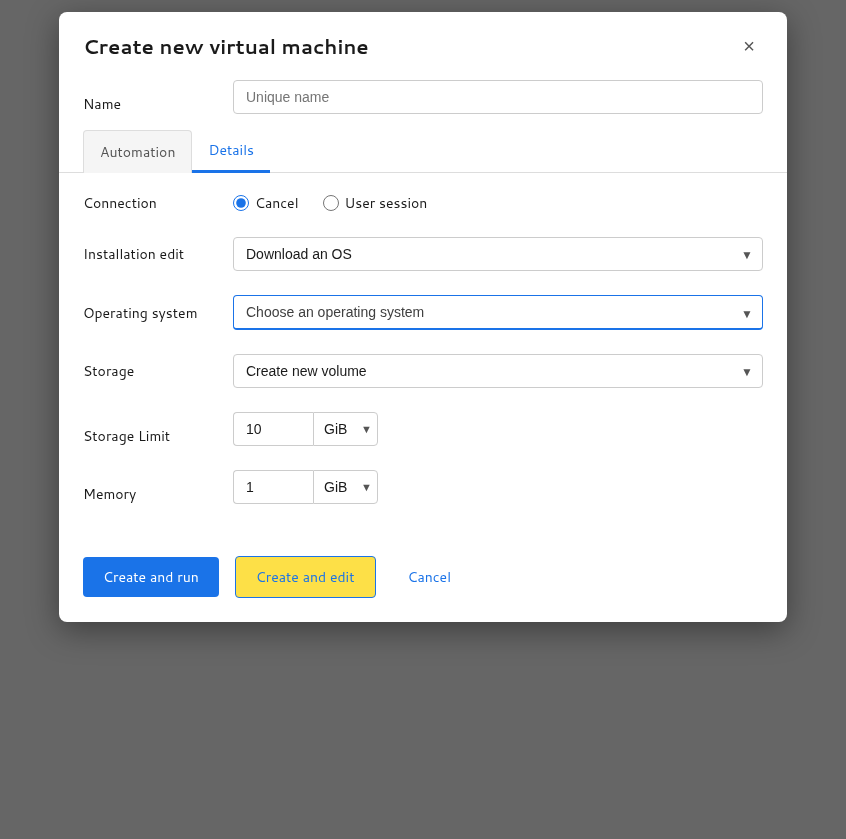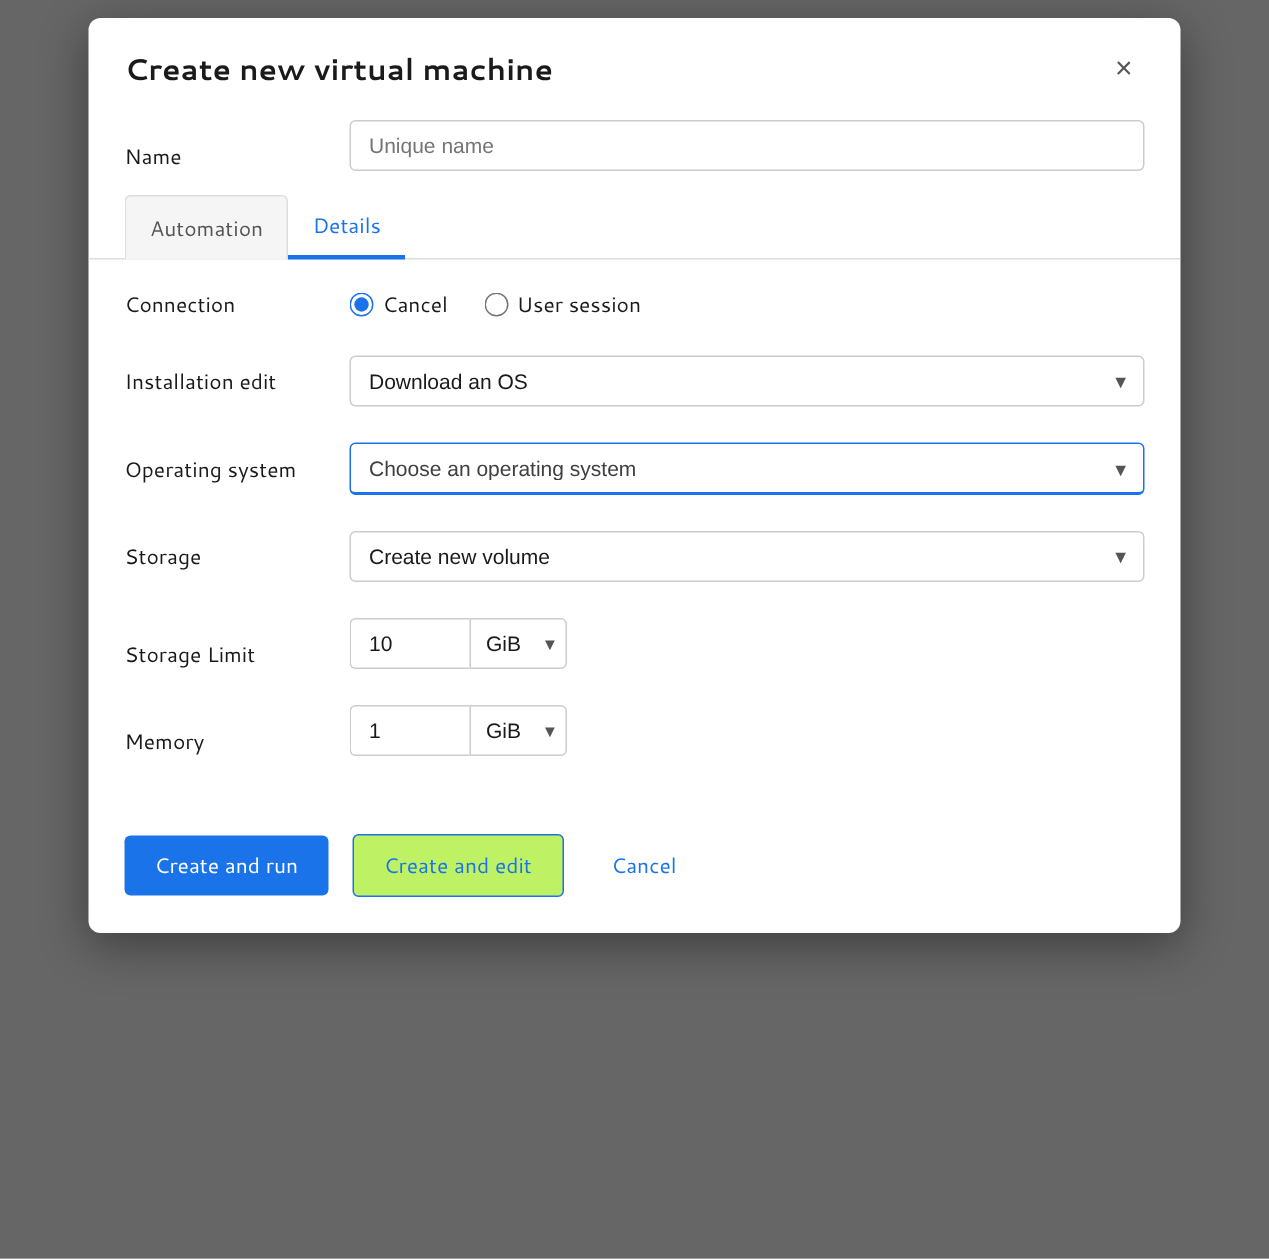--- a/index.html
+++ b/index.html
@@ -235,21 +235,21 @@
       color: #fff;
       border: none;
       border-radius: 4px;
       padding: 10px 20px;
       font-size: 14px;
       font-weight: 500;
       cursor: pointer;
       font-family: inherit;
     }
     .btn-secondary {
-      background: #bef264;
+      background: #fde047;
       color: #1a73e8;
       border: 1px solid #1a73e8;
       border-radius: 4px;
       padding: 10px 20px;
       font-size: 14px;
       font-weight: 500;
       cursor: pointer;
       font-family: inherit;
     }
     .btn-text {

